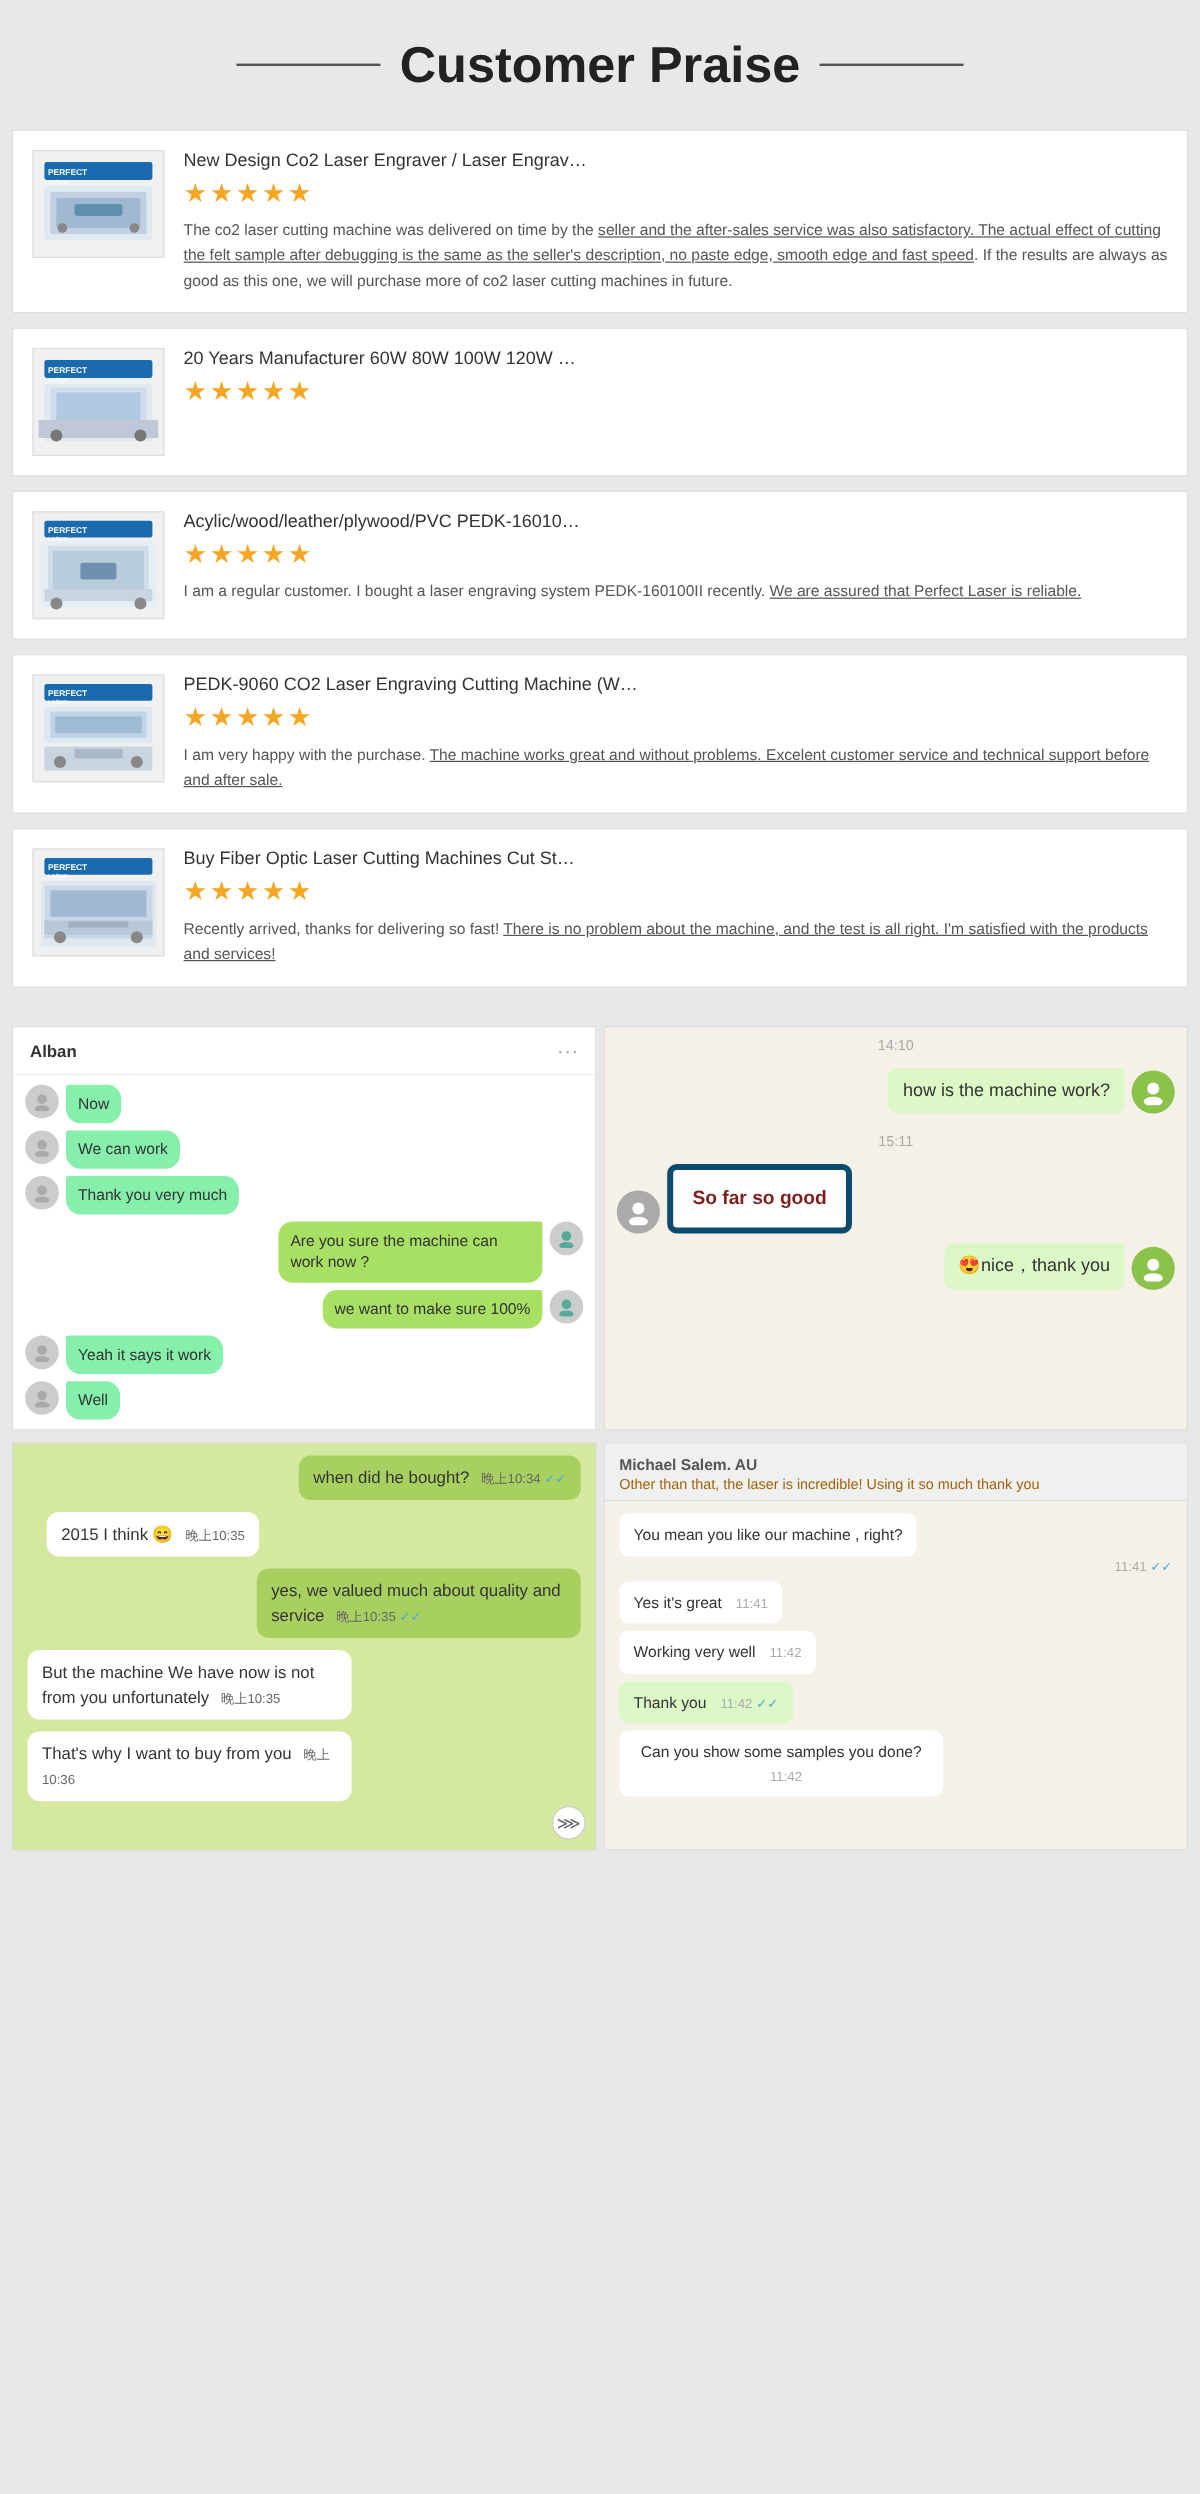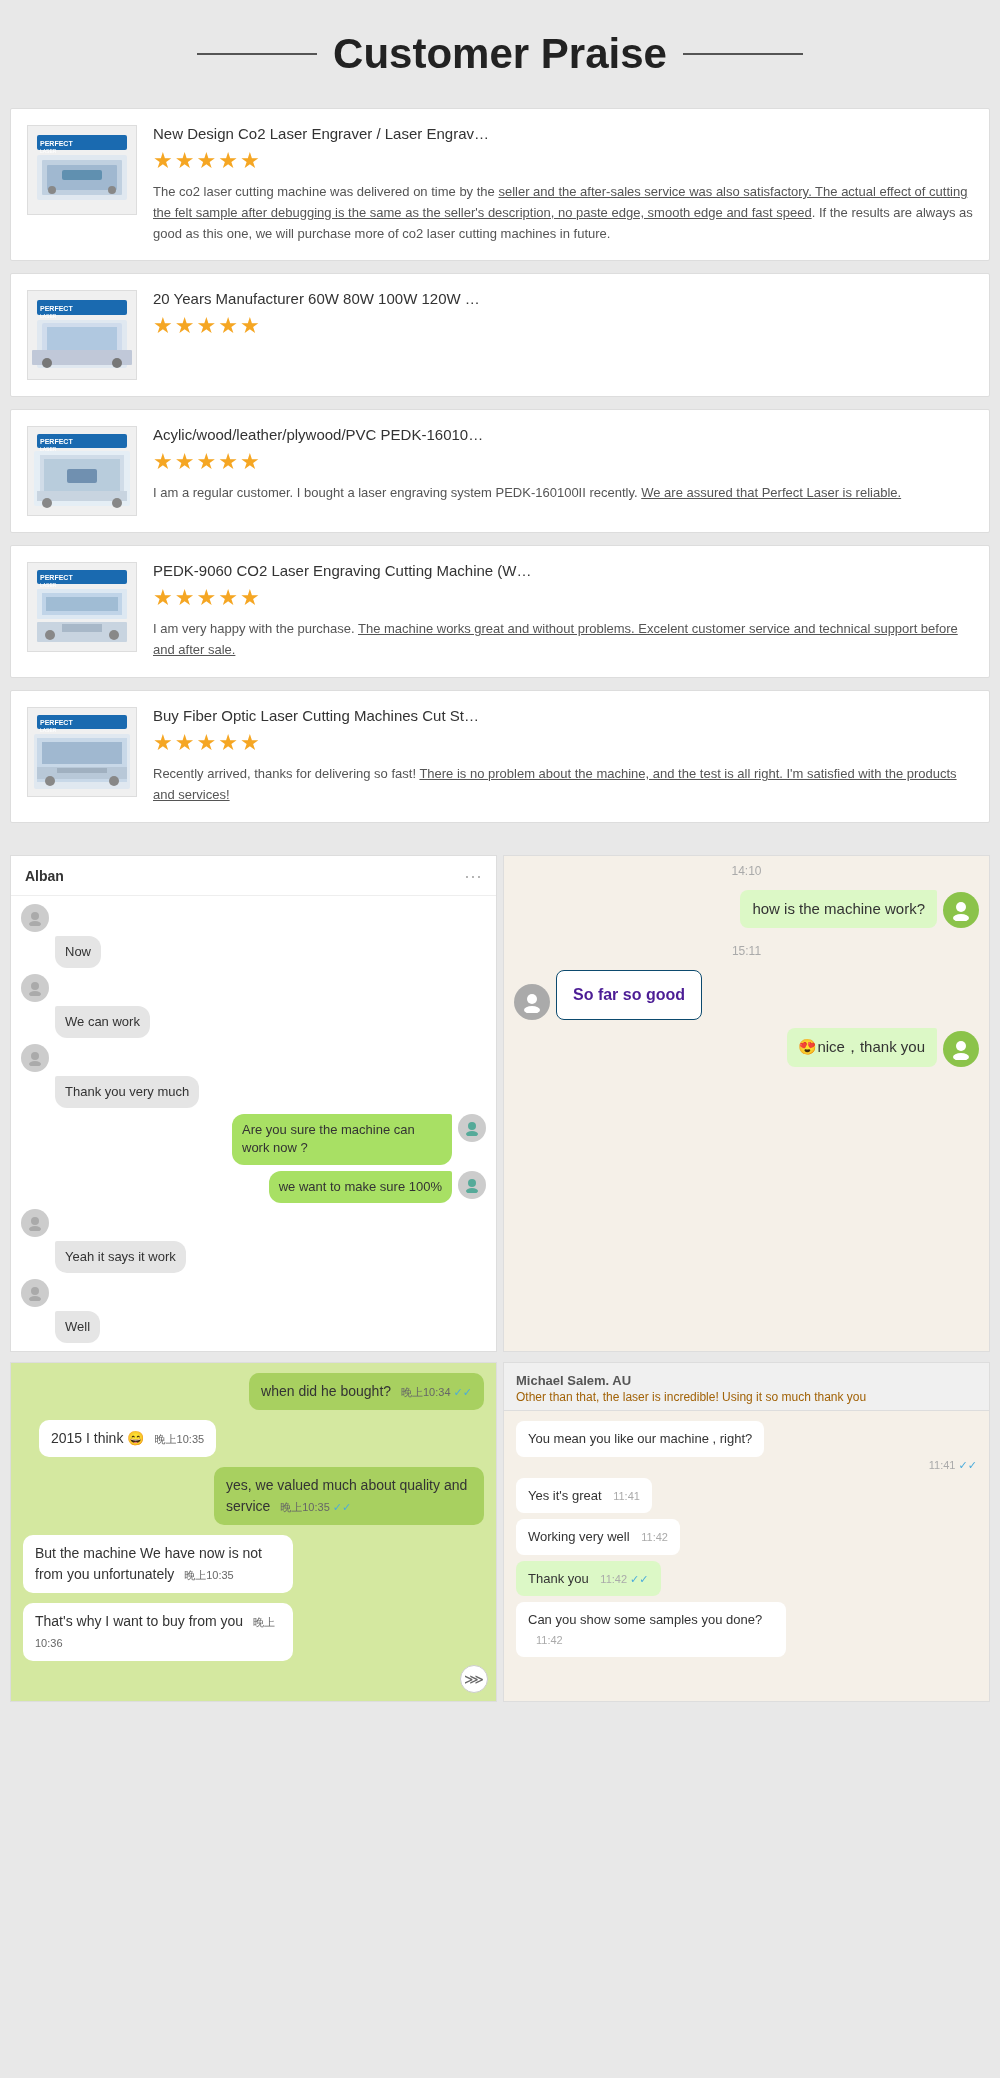--- a/index.html
+++ b/index.html
@@ -152,24 +152,23 @@
       color: #666;
     }
     .bubble {
       max-width: 220px;
       padding: 7px 10px;
       border-radius: 12px;
       font-size: 13px;
       line-height: 1.4;
     }
     .bubble.left-bubble {
-      background: #e5e5e5;
+      background: #86efac;
       color: #333;
       border-top-left-radius: 2px;
-      margin-top: 32px;
     }
     .bubble.right-bubble {
       background: #a8e064;
       color: #333;
       border-top-right-radius: 2px;
     }
 
     
     .chat-right {
       display: flex;
@@ -214,22 +213,22 @@
       font-size: 14px;
       line-height: 1.5;
     }
     .wbubble.wsent {
       background: #dcf8c6;
       color: #333;
       border-top-right-radius: 2px;
     }
     .wbubble.wrecv-red {
       background: #fff;
-      border: 1px solid #0c4a6e;
-      color: #4c1d95;
+      border: 5px solid #0c4a6e;
+      color: #7f1d1d;
     }
 
     
     .chat-section2 {
       display: flex;
       gap: 0;
       padding: 0 10px 20px;
     }
     .chat-panel2 {
       flex: 1;
@@ -310,20 +309,21 @@
     .customer-desc {
       font-size: 12px;
       color: #a16207;
       margin-top: 2px;
     }
     .right-bottom-messages {
       padding: 8px 12px;
       display: flex;
       flex-direction: column;
       gap: 6px;
+      text-align: center;
     }
     .rbmsg {
       max-width: 270px;
       padding: 8px 12px;
       border-radius: 8px;
       font-size: 13px;
       line-height: 1.5;
       color: #333;
     }
     .rbmsg.rbrecv {

